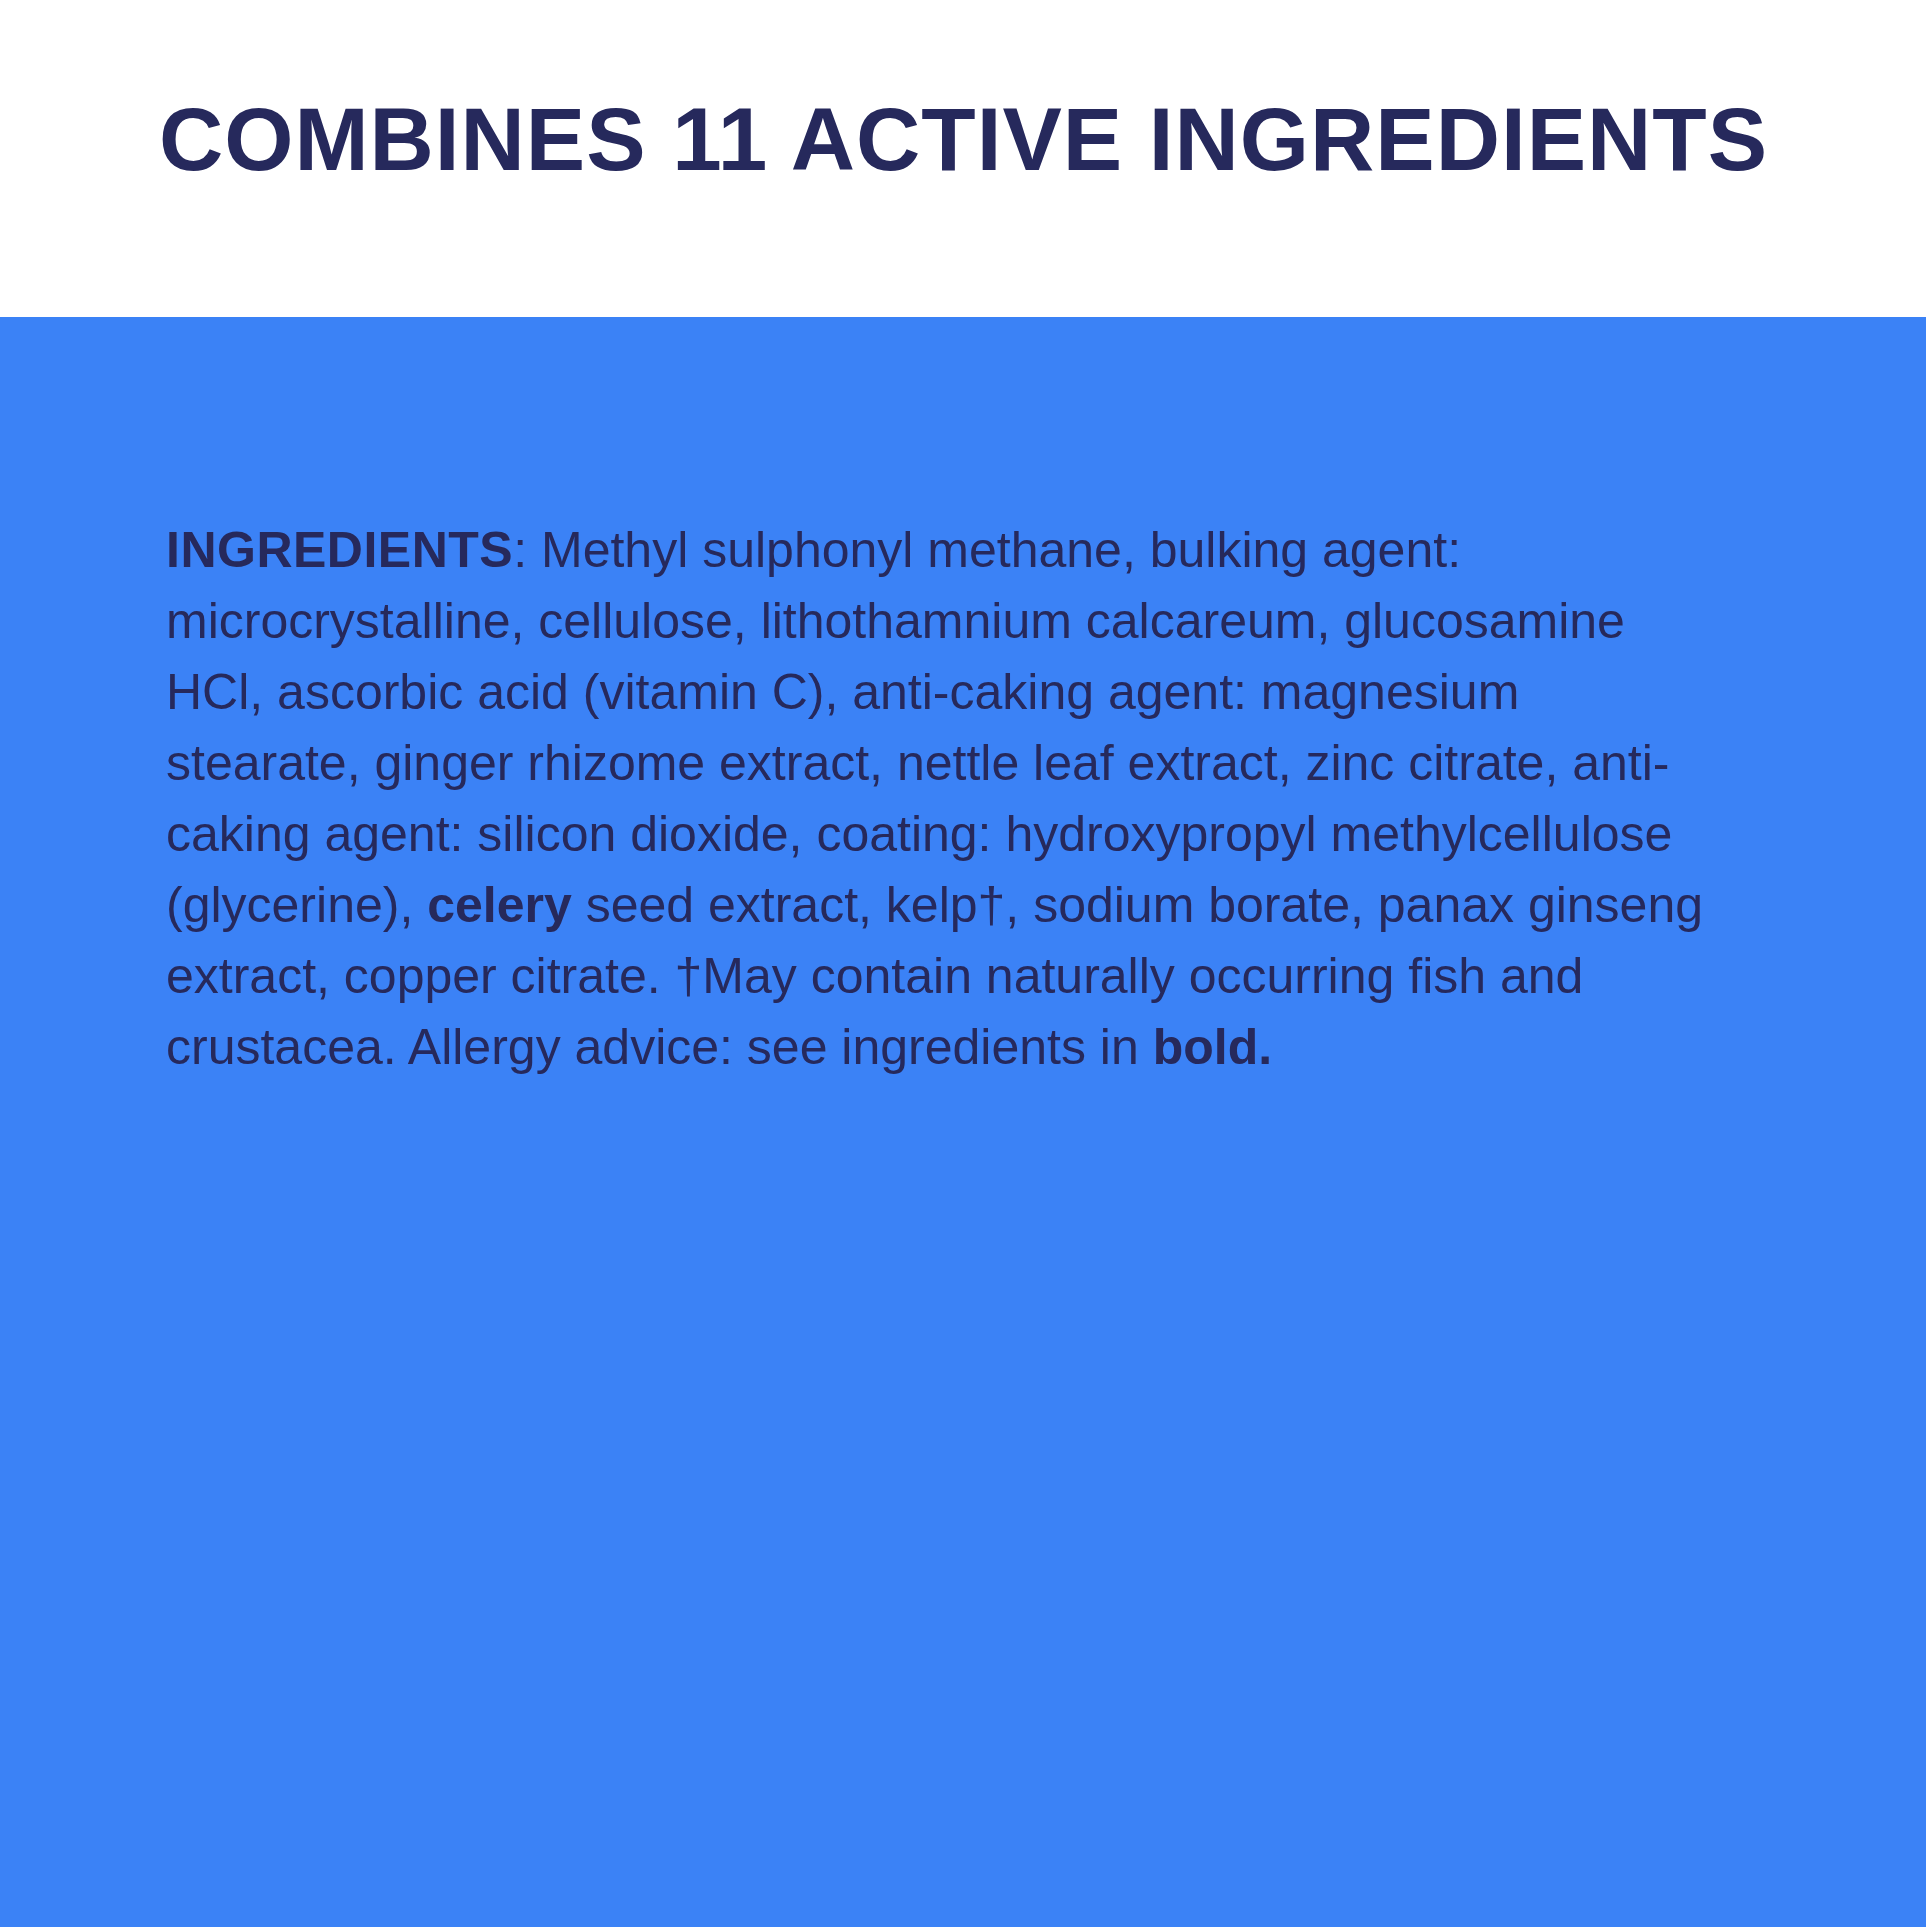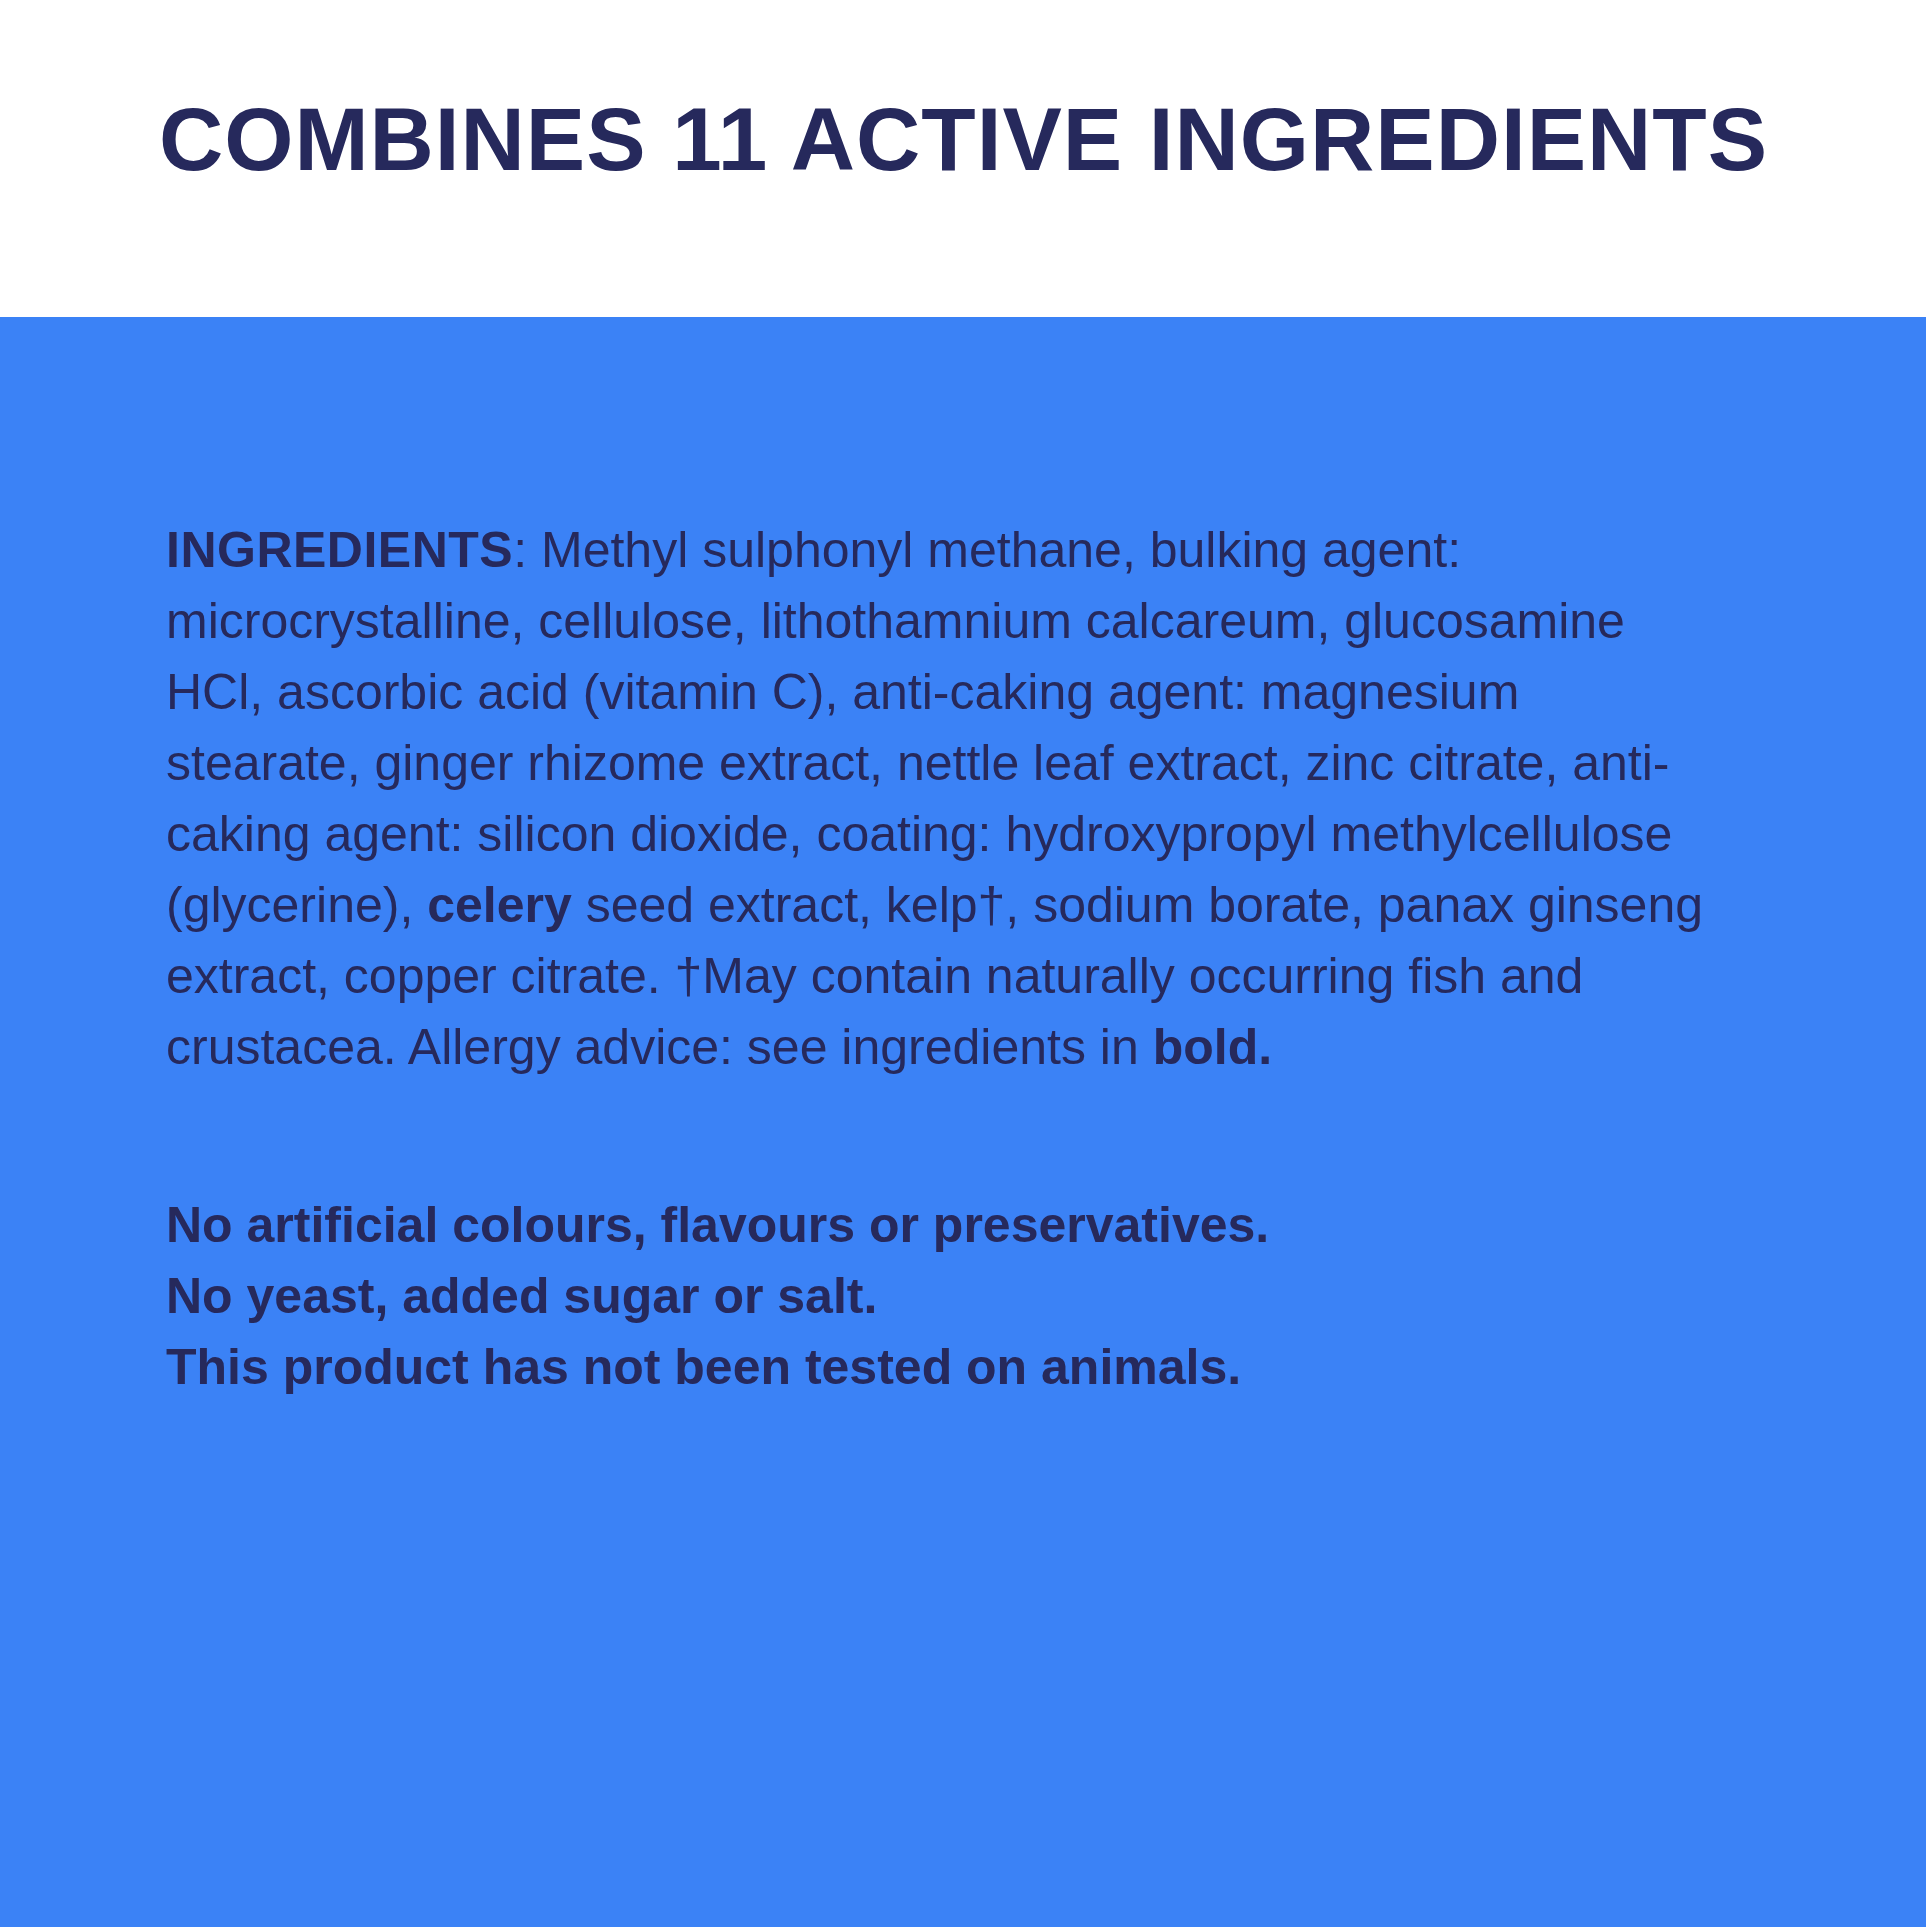--- a/index.html
+++ b/index.html
@@ -103,23 +103,18 @@
 
   <div class="header-band">
     <h1 class="headline">COMBINES 11 ACTIVE INGREDIENTS</h1>
   </div>
 
   <div class="mint-panel">
     <div class="content">
 
       <p class="ingredients-paragraph"><span class="lead">INGREDIENTS</span><span>: </span><span>Methyl sulphonyl methane, bulking agent: microcrystalline, cellulose, lithothamnium calcareum, glucosamine HCl, ascorbic acid (vitamin C), anti-caking agent: magnesium stearate, ginger rhizome extract, nettle leaf extract, zinc citrate, anti-caking agent: silicon dioxide, coating: hydroxypropyl methylcellulose (glycerine), </span><b>celery</b><span> seed extract, kelp†, sodium borate, panax ginseng extract, copper citrate. †May contain naturally occurring fish and crustacea. Allergy advice: see ingredients in </span><b>bold.</b></p>
 
-      <div class="claims">
-        <p class="claim-line">No artificial colours, flavours or preservatives.</p>
-        <p class="claim-line">No yeast, added sugar or salt.</p>
-        <p class="claim-line">This product has not been tested on animals.</p>
-      </div>
 
     </div>
   </div>
 
 </div>
 
 
 </body></html>

